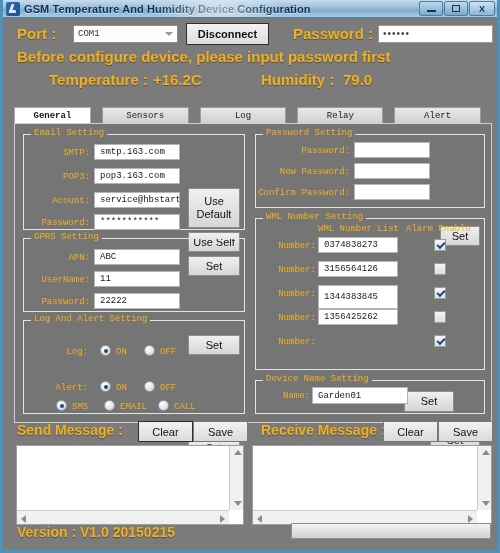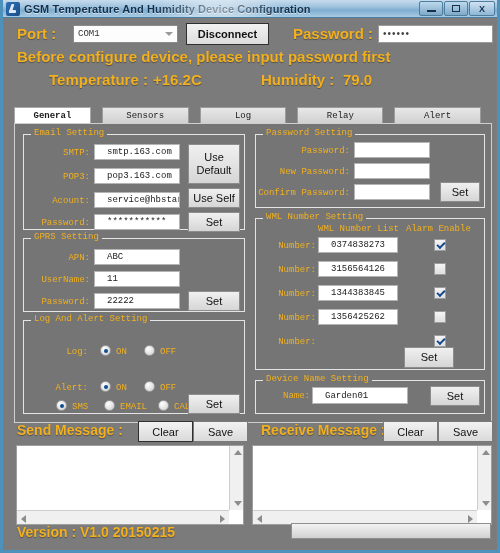--- a/index.html
+++ b/index.html
@@ -172,30 +172,30 @@
     color:#f2b01e; white-space:nowrap;
   }
   .fld-label {
     position:absolute;
     font-family:"Liberation Mono", monospace; font-size:9px;
     color:#f2b01e; text-align:right; white-space:nowrap;
   }
   .txt {
     position:absolute; background:#ffffff; border:1px solid #b4b4b4;
     font-family:"Liberation Mono", monospace; font-size:9px; color:#1a1a1a;
-    padding-left:12px; overflow:hidden; white-space:nowrap;
+    padding-left:5px; overflow:hidden; white-space:nowrap;
     display:flex; align-items:center;
   }
   .btn {
     position:absolute;
     background: linear-gradient(180deg,#f0f0f0,#d6d6d6);
     border:1px solid #8d8d8d;
     font-size:11px; color:#111;
     display:flex;align-items:center;justify-content:center;
-    text-align:right; line-height:1.15;
+    text-align:right; line-height:1.15;margin-top:44px;
   }
   .hdr-label{
     position:absolute;
     font-family:"Liberation Mono", monospace; font-size:9px;
     color:#f2b01e; white-space:nowrap;
   }
   .cbx {
     position:absolute; width:12px; height:12px;
     background: linear-gradient(180deg,#f4f4f4,#e0e0e0);
     border:1px solid #9d9d9d;
@@ -397,21 +397,21 @@
 
         <span class="fld-label" style="left:8px; top:22px; width:52px;">Number:</span>
         <div class="txt" style="left:62px; top:18px; width:80px; height:16px;">0374838273</div>
         <div class="cbx checked" style="left:178px; top:20px;"></div>
 
         <span class="fld-label" style="left:8px; top:46px; width:52px;">Number:</span>
         <div class="txt" style="left:62px; top:42px; width:80px; height:16px;">3156564126</div>
         <div class="cbx" style="left:178px; top:44px;"></div>
 
         <span class="fld-label" style="left:8px; top:70px; width:52px;">Number:</span>
-        <div class="txt" style="left:62px; top:66px; width:80px; height:16px;">1344383845</div>
+        <div class="txt" style="left:62px; top:66px; width:80px; height:24px;">1344383845</div>
         <div class="cbx checked" style="left:178px; top:68px;"></div>
 
         <span class="fld-label" style="left:8px; top:94px; width:52px;">Number:</span>
         <div class="txt" style="left:62px; top:90px; width:80px; height:16px;">1356425262</div>
         <div class="cbx" style="left:178px; top:92px;"></div>
 
         <span class="fld-label" style="left:8px; top:118px; width:52px;">Number:</span>
         <div class="cbx checked" style="left:178px; top:116px;"></div>
 
         <div class="btn" style="left:148px; top:128px; width:50px; height:21px;">Set</div>

